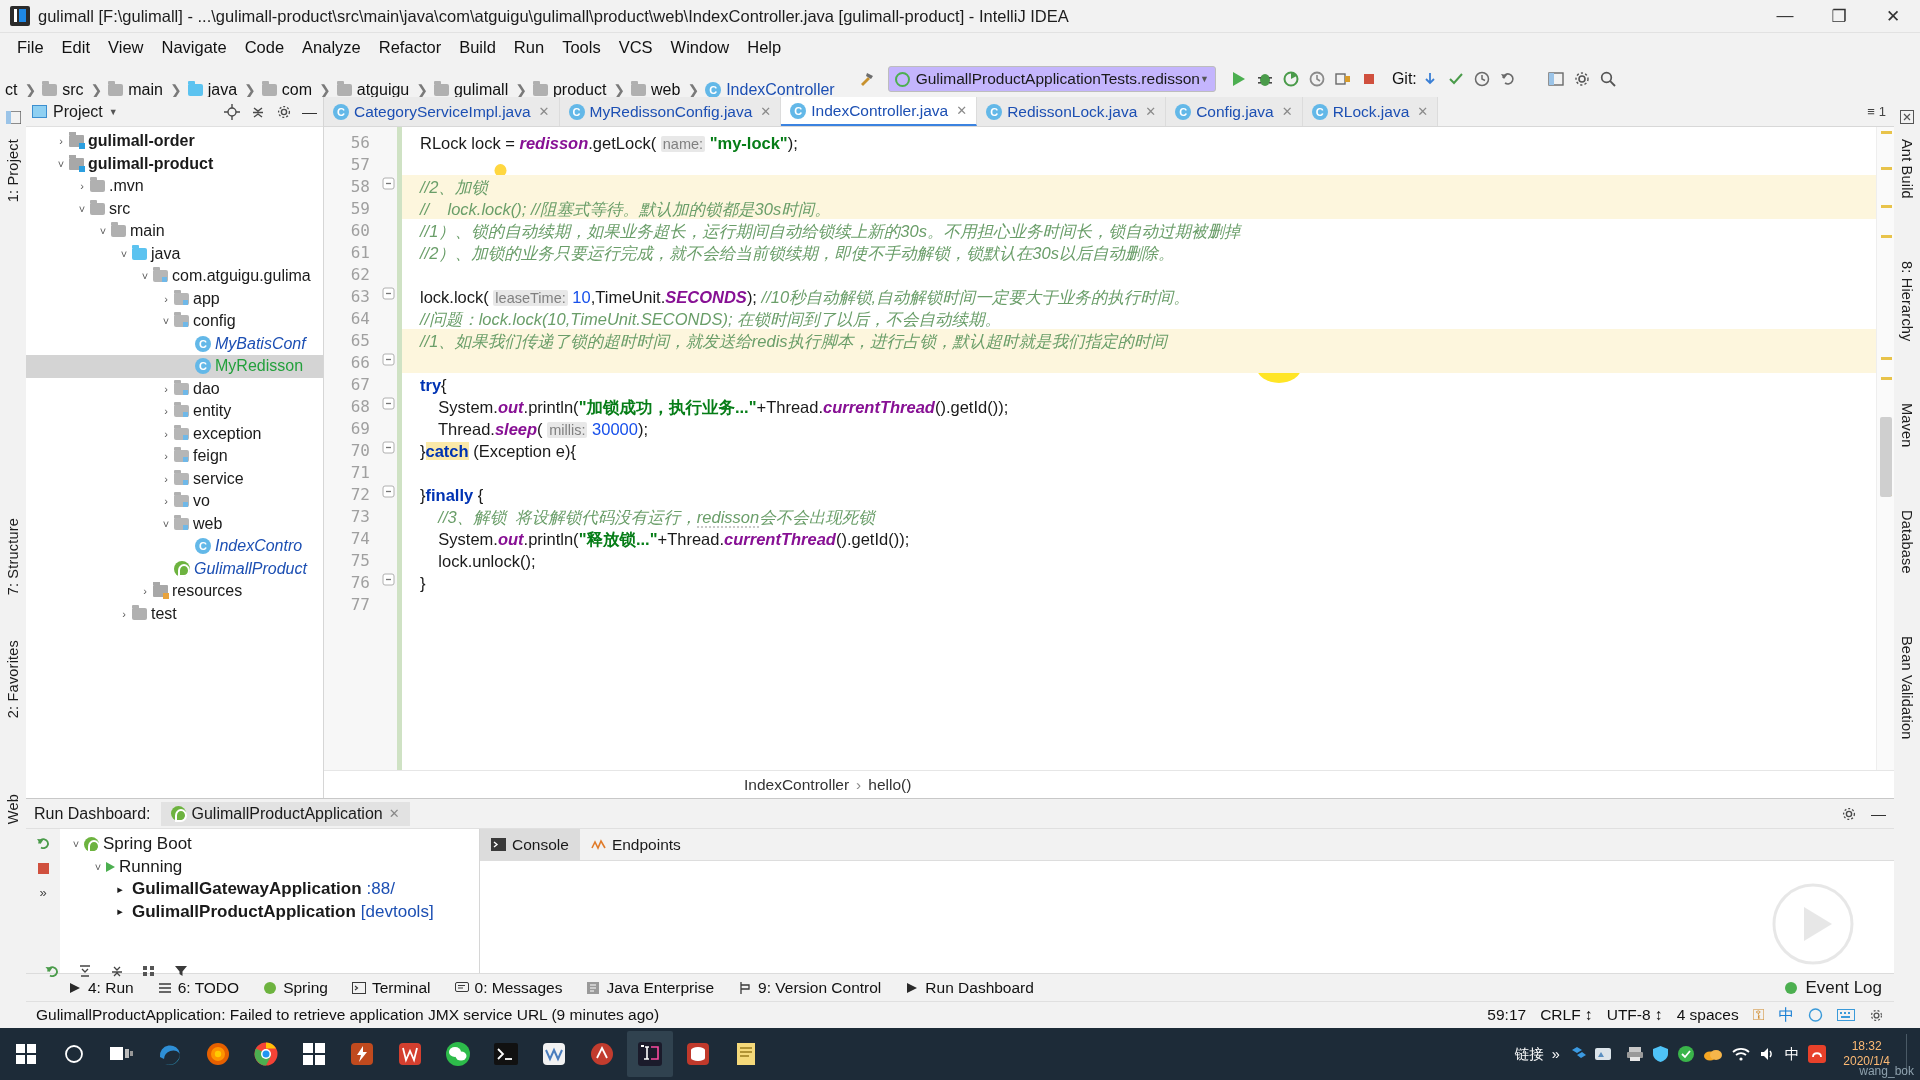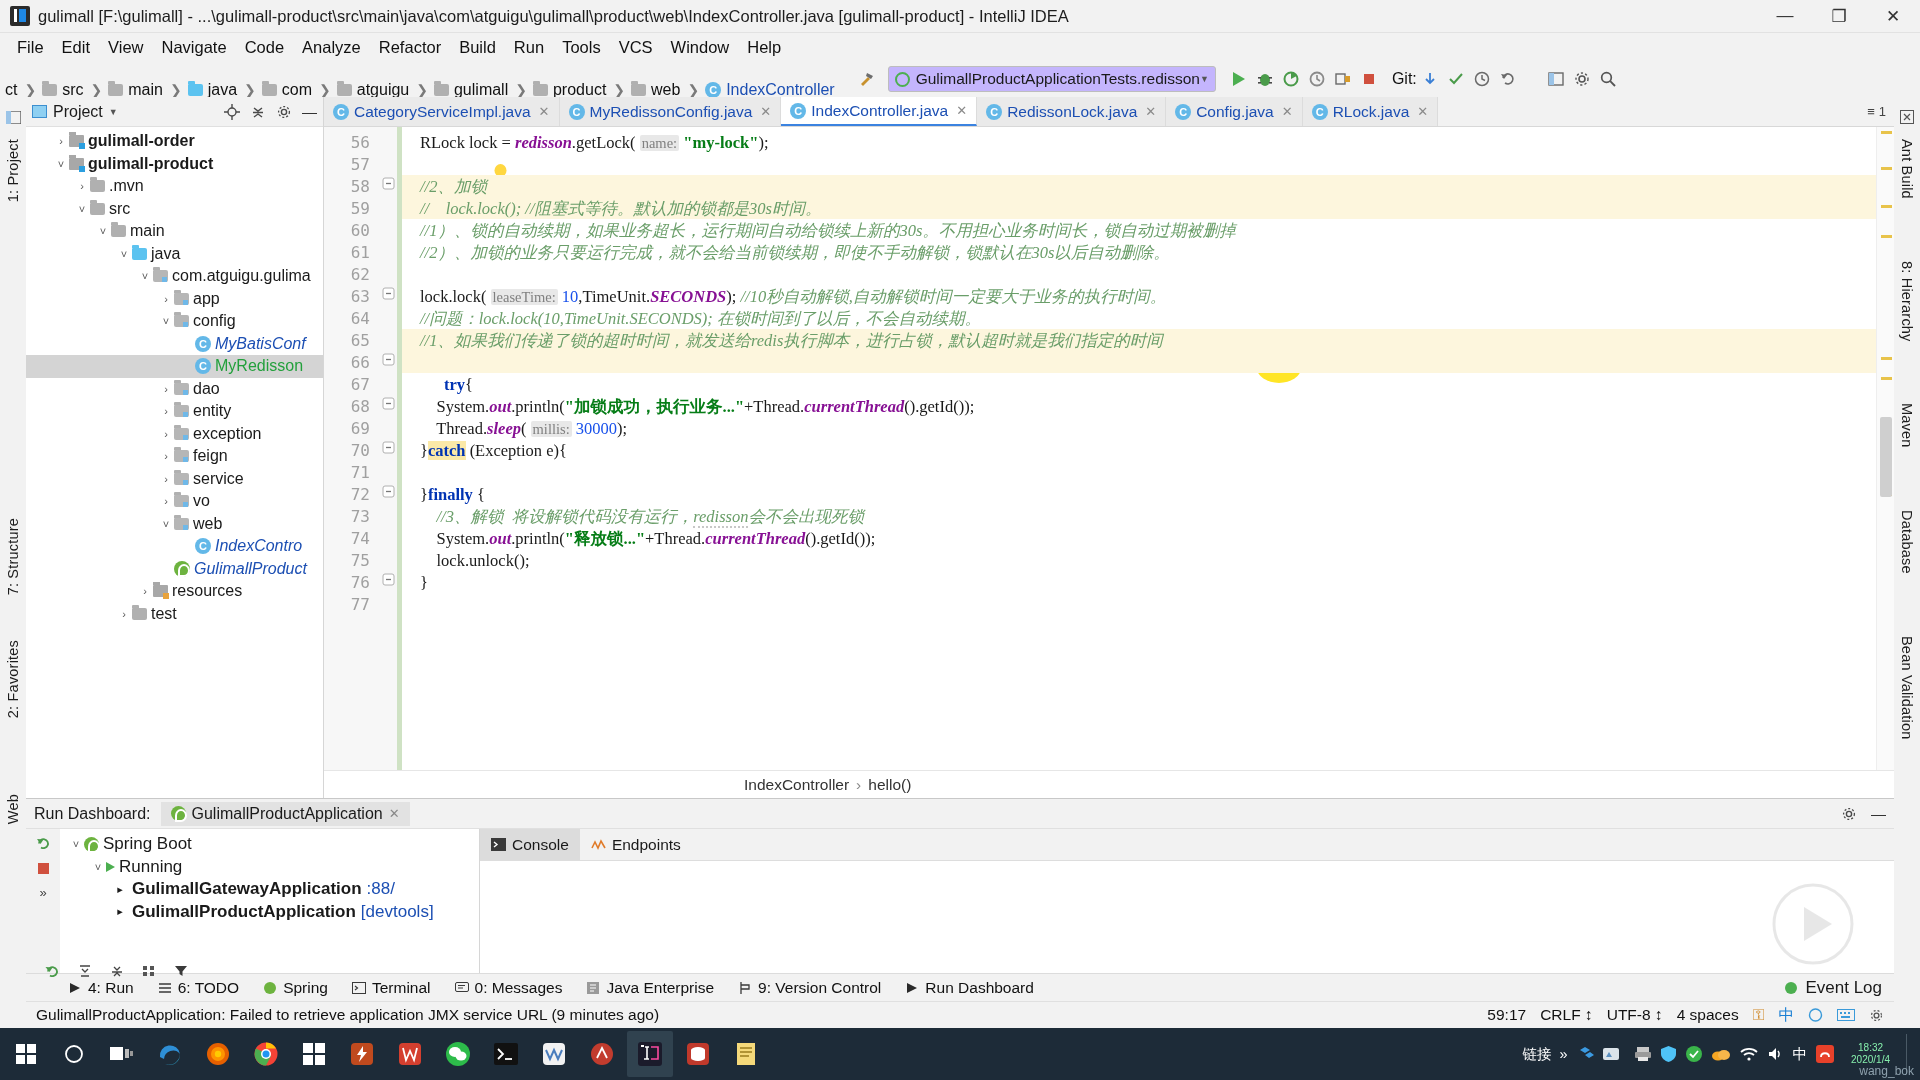--- a/index.html
+++ b/index.html
@@ -76,21 +76,21 @@
   .tabs { height:30px; display:flex; background:#f2f2f2; align-items:stretch; border-bottom:1px solid #d8d8d8; }
   .tab { display:flex; align-items:center; gap:5px; padding:0 9px; font-size:15.5px; color:#1c4fb3; border-right:1px solid #dcdcdc; background:#eaeaea; white-space:nowrap; }
   .tab.active { background:#fff; border-bottom:2px solid #3b83e0; }
   .tab .x { color:#8a8a8a; font-size:13px; margin-left:3px; }
   .tabs-right { margin-left:auto; display:flex; align-items:center; padding:0 8px; font-size:13px; color:#444; gap:4px;}
 
   .ed { flex:1; display:flex; position:relative; min-height:0; overflow:hidden; background:#fff; }
   .gutter { width:56px; background:#f7f7f7; position:relative; flex:none; text-align:right; }
   .foldcol { width:22px; background:#f7f7f7; flex:none; position:relative; }
   .greenbar { position:absolute; right:0; top:0; width:5px; height:100%; background:#cfe2c4; }
-  .code { flex:1; position:relative; font-family:Liberation Serif, serif; font-size:16.5px; padding-left:30px; overflow:hidden; }
+  .code { flex:1; position:relative; font-family:Liberation Sans, sans-serif; font-size:16.5px; padding-left:30px; overflow:hidden; }
   .ln { position:absolute; right:10px; color:#a0a0a0; font-family:"DejaVu Sans Mono", monospace; font-size:16px; }
   .cl { position:absolute; left:18px; white-space:pre; line-height:22px; }
   .hl-row { position:absolute; left:0; right:0; height:22px; background:#fdf6dd; }
   .k { color:#0033b3; font-weight:bold; }
   .cmg { color:#6a9e69; font-style:italic; }
   .str { color:#067d17; font-weight:bold; }
   .num { color:#1750eb; }
   .fld { color:#871094; font-style:italic; font-weight:bold; }
   .mth { color:#1a1a1a; }
   .hint { background:#e8e8e8; color:#808080; font-size:14.5px; padding:0 2px; border-radius:2px; }
@@ -127,21 +127,21 @@
 
   
   .statusbar { height:27px; background:#f2f2f2; display:flex; align-items:center; padding:0 10px; font-size:15.5px; color:#111; border-top:1px solid #e0e0e0;}
   .sb-right { margin-left:auto; display:flex; align-items:center; gap:14px; }
 
   
   .taskbar { height:52px; background:#1d2b38; display:flex; align-items:center; padding:0 2px; }
   .tb-ico { width:46px; height:46px; display:flex; align-items:center; justify-content:center; margin:0 1px; border-radius:2px; position:relative;}
   .tb-ico.active { background:#30424f; }
   .tray { margin-left:auto; display:flex; align-items:center; gap:8px; color:#fff; font-size:14.5px; padding-right:4px;}
-  .clock { color:#86efac; font-size:10px; line-height:1.25; text-align:center; padding:0 8px; }
+  .clock { color:#fdba74; font-size:12px; line-height:1.25; text-align:center; padding:0 8px; }
   .win-logo { display:grid; grid-template-columns:9px 9px; grid-template-rows:9px 9px; gap:2.5px; }
   .win-logo i { background:#fff; display:block; }
   svg { display:block; }
 </style>
 </head>
 <body>
 
 <div class="app">
 
   <div class="titlebar">
@@ -673,21 +673,21 @@
                 <div class="cl" style="top: 5px;"><span class="mth">RLock lock = </span><span class="fld">redisson</span><span class="mth">.getLock( </span><span class="hint">name:</span><span class="str"> "my-lock"</span><span class="mth">);</span></div>
                 <div class="cl" style="top: 27px;"></div>
                 <div class="cl" style="top: 49px;"><span class="cmg">//2、加锁</span></div>
                 <div class="cl" style="top: 71px;"><span class="cmg">//    lock.lock(); //阻塞式等待。默认加的锁都是30s时间。</span></div>
                 <div class="cl" style="top: 93px;"><span class="cmg">//1）、锁的自动续期，如果业务超长，运行期间自动给锁续上新的30s。不用担心业务时间长，锁自动过期被删掉</span></div>
                 <div class="cl" style="top: 115px;"><span class="cmg">//2）、加锁的业务只要运行完成，就不会给当前锁续期，即使不手动解锁，锁默认在30s以后自动删除。</span></div>
                 <div class="cl" style="top: 137px;"></div>
                 <div class="cl" style="top: 159px;"><span class="mth">lock.lock( </span><span class="hint">leaseTime:</span><span class="num"> 10</span><span class="mth">,TimeUnit.</span><span class="fld">SECONDS</span><span class="mth">); </span><span class="cmg">//10秒自动解锁,自动解锁时间一定要大于业务的执行时间。</span></div>
                 <div class="cl" style="top: 181px;"><span class="cmg">//问题：lock.lock(10,TimeUnit.SECONDS); 在锁时间到了以后，不会自动续期。</span></div>
                 <div class="cl" style="top: 203px;"><span class="cmg">//1、如果我们传递了锁的超时时间，就发送给redis执行脚本，进行占锁，默认超时就是我们指定的时间</span></div>
-                <div class="cl" style="top: 247px; margin-left: 24px;"><span class="k">try</span><span class="mth">{</span></div>
+                <div class="cl" style="top: 247px;"><span class="k">try</span><span class="mth">{</span></div>
                 <div class="cl" style="top: 269px;"><span class="mth">    System.</span><span class="fld">out</span><span class="mth">.println(</span><span class="str">"加锁成功，执行业务..."</span><span class="mth">+Thread.</span><span class="fld">currentThread</span><span class="mth">().getId());</span></div>
                 <div class="cl" style="top: 291px;"><span class="mth">    Thread.</span><span class="fld">sleep</span><span class="mth">( </span><span class="hint">millis:</span><span class="num"> 30000</span><span class="mth">);</span></div>
                 <div class="cl" style="top: 313px;"><span class="mth">}</span><span class="k catchhl">catch</span><span class="mth"> (Exception e){</span></div>
                 <div class="cl" style="top: 335px;"></div>
                 <div class="cl" style="top: 357px;"><span class="mth">}</span><span class="k">finally</span><span class="mth"> {</span></div>
                 <div class="cl" style="top: 379px;"><span class="cmg">    //3、解锁  将设解锁代码没有运行，<i class="squig">redisson</i>会不会出现死锁</span></div>
                 <div class="cl" style="top: 401px;"><span class="mth">    System.</span><span class="fld">out</span><span class="mth">.println(</span><span class="str">"释放锁..."</span><span class="mth">+Thread.</span><span class="fld">currentThread</span><span class="mth">().getId());</span></div>
                 <div class="cl" style="top: 423px;"><span class="mth">    lock.unlock();</span></div>
                 <div class="cl" style="top: 445px;"><span class="mth">}</span></div>
                 <div class="cl" style="top: 467px;"></div>

